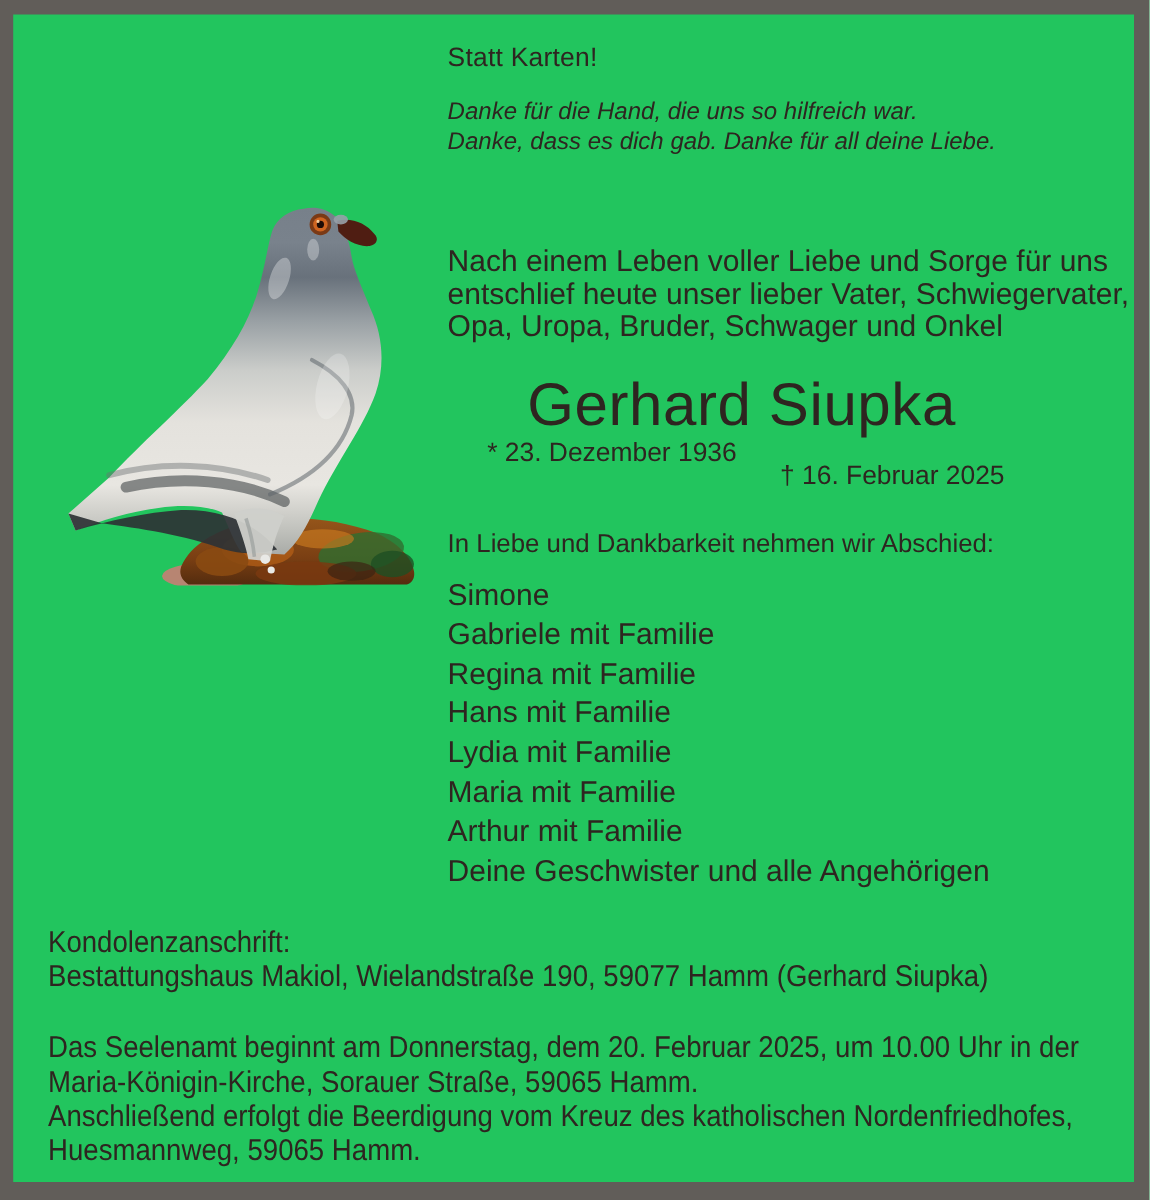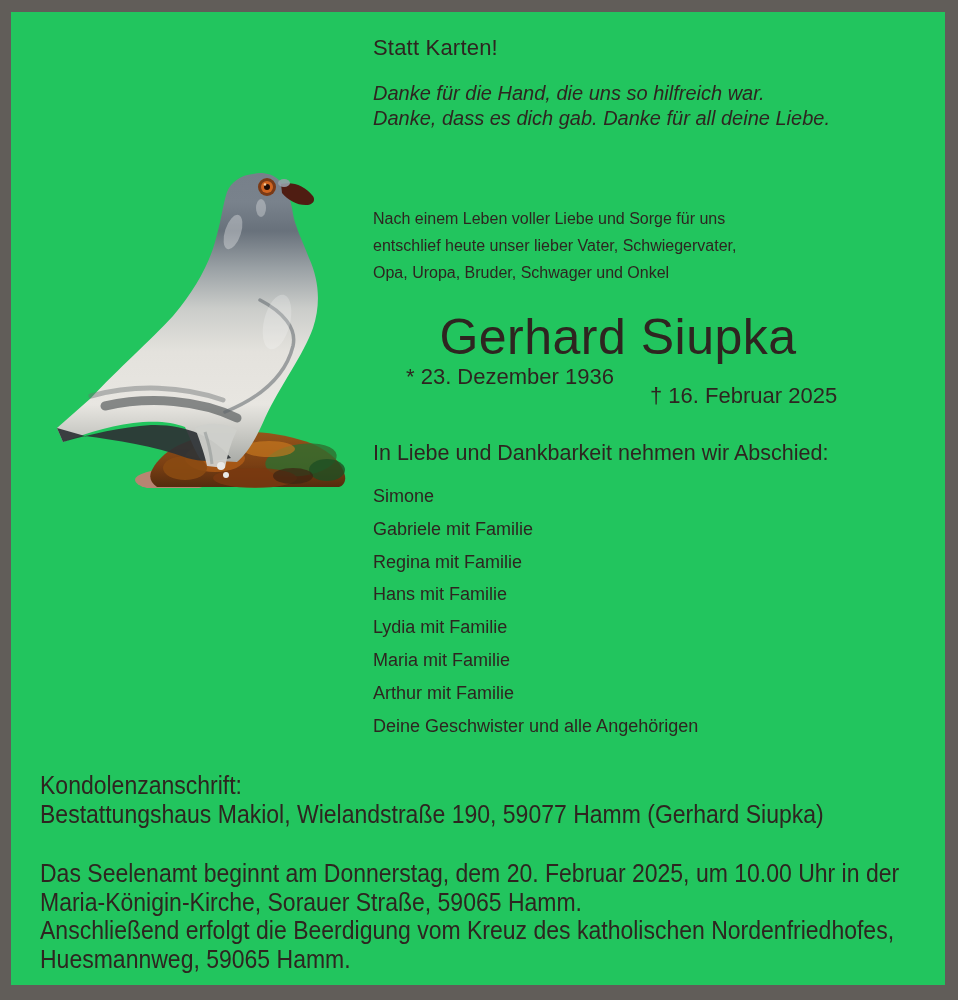--- a/index.html
+++ b/index.html
@@ -17,34 +17,34 @@
     overflow: hidden;
   }
   .abs { position: absolute; }
   .nowrap { white-space: nowrap; }
 
   .pre-header { left: 362px; top: 23px; font-size: 22px; letter-spacing: 0.2px; }
 
   .poem { left: 362px; top: 69px; font-style: italic; font-size: 20px; line-height: 24.5px; }
   .poem div { white-space: nowrap; }
 
-  .intro { left: 362px; top: 193px; font-size: 16px; line-height: 27px; }
+  .intro { left: 362px; top: 193px; font-size: 25px; line-height: 27px; }
   .intro div { white-space: nowrap; }
 
   .deceased-name {
     left: 361px; top: 296px; width: 492px;
     font-size: 50px; text-align: center; white-space: nowrap;
     letter-spacing: 0.5px;
   }
   .birth { left: 395px; top: 352px; font-size: 22px; }
   .death { left: 639px; top: 371px; font-size: 22px; }
 
   .farewell { left: 362px; top: 429px; font-size: 21.5px; }
 
-  .mourners { left: 362px; top: 468px; font-size: 18px; line-height: 32.8px; }
+  .mourners { left: 362px; top: 468px; font-size: 25px; line-height: 32.8px; }
   .mourners div { white-space: nowrap; }
 
   .condensed {
     font-size: 25px;
     transform: scaleX(0.92);
     transform-origin: left top;
   }
   .condolence { left: 29px; top: 759px; line-height: 29px; }
   .service    { left: 29px; top: 847px; line-height: 28.5px; }
   .condensed div { white-space: nowrap; }

